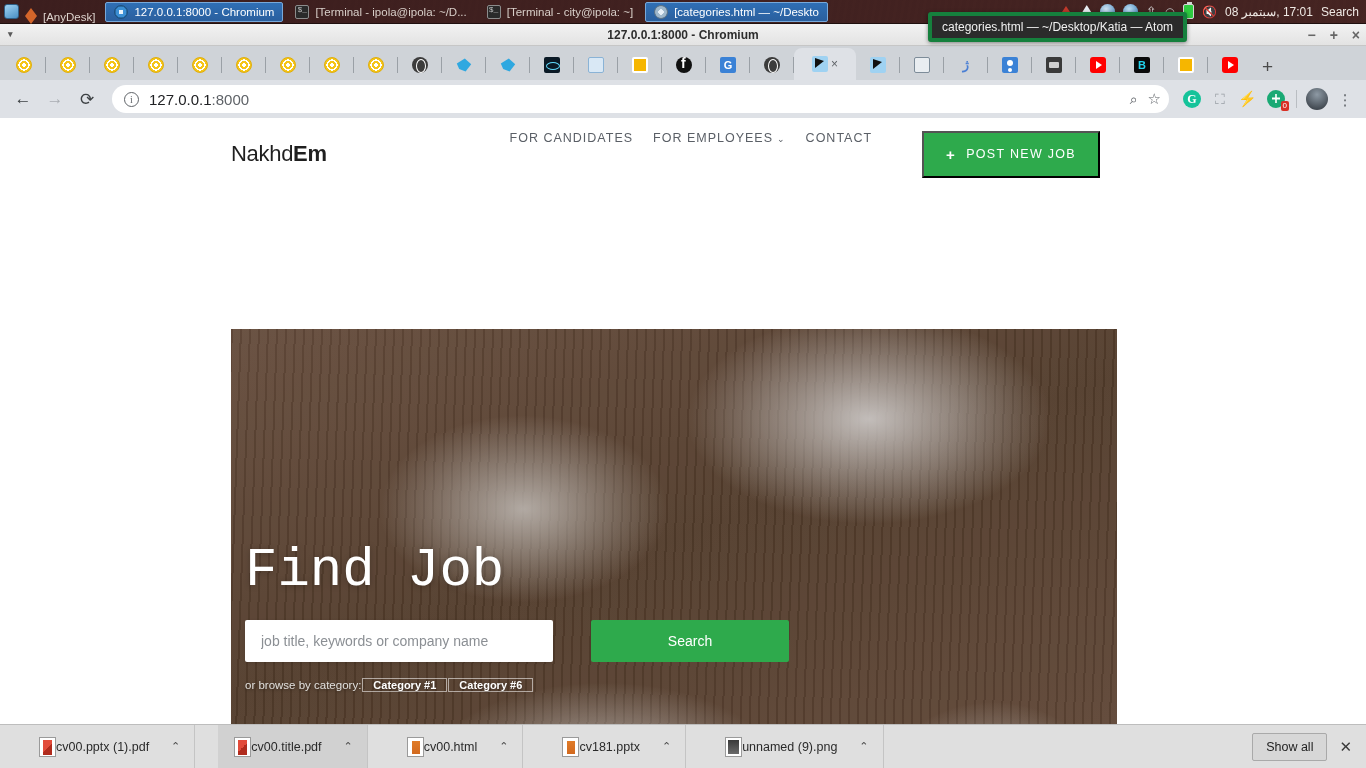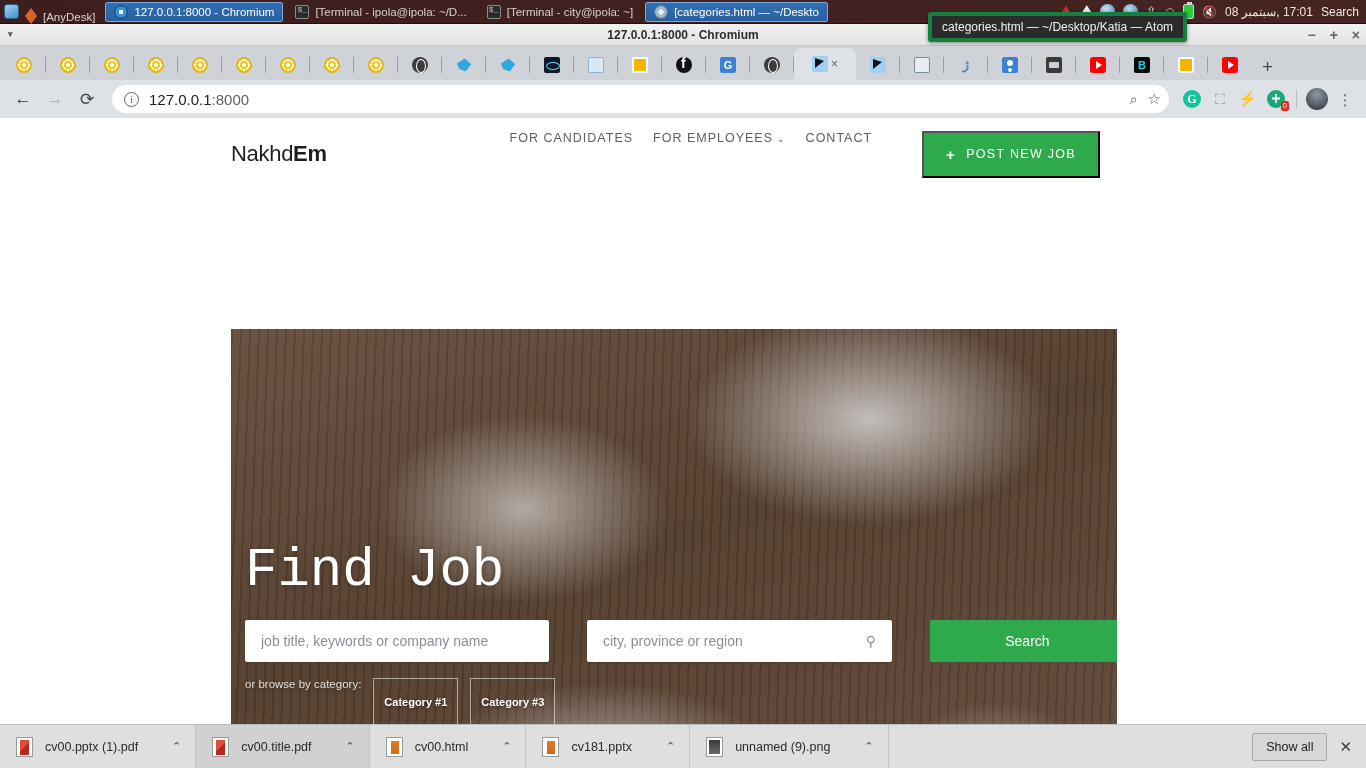--- a/index.html
+++ b/index.html
@@ -212,41 +212,41 @@
   .sf input {
     border:0; outline:0; width:100%; font-size:14px; color:#555; background:transparent;
     font-family:"Liberation Sans", sans-serif;
   }
   .sf input::placeholder { color:#8b8f94; }
   .pin { color:#8b8f94; font-size:14px; flex:0 0 auto; }
   .search-btn {
     width:198px; height:42px; background:#2eaa4c; color:#fff; border:0; border-radius:2px;
     font-size:14px; font-family:"Liberation Sans", sans-serif; cursor:pointer;
   }
-  .browse-row { display:flex; gap:12px; margin-top:16px;}
+  .browse-row { display:flex; align-items:center; gap:1px; margin-top:16px;}
   .browse-label { font-size:11.5px; color:#e2e0dd; text-shadow:0 1px 3px rgba(0,0,0,.4);}
   .cat-tag {
     font-size:11px; color:#fff; font-weight:bold; border:1px solid rgba(255,255,255,.55);
-    padding:17px 10px; white-space:nowrap; text-shadow:0 1px 3px rgba(0,0,0,.4);
+    padding:0 10px; white-space:nowrap; text-shadow:0 1px 3px rgba(0,0,0,.4);
   }
   .watermark {
     position:absolute; left:50%; transform:translateX(-50%); bottom:14px; z-index:4;
     color:rgba(255,255,255,.42); font-size:40px; text-align:center; line-height:1.05;
     letter-spacing:1px; pointer-events:none; direction:rtl;
   }
 
   
   .dlbar {
     position:absolute; bottom:0; left:0; width:1366px; height:44px;
     background:#dfdfdf; border-top:1px solid #bdbdbd;
     display:flex; align-items:center; z-index:20;
   }
   .dl-item {
-    height:44px; display:flex; align-items:center; gap:12px; padding:0 14px 0 16px;
-    border-right:1px solid #c4c4c4; font-size:12.5px; color:#2a2a2a; white-space:nowrap;
+    height:44px; display:flex; align-items:center; padding:0 14px 0 16px;
+    border-right:1px solid #c4c4c4; font-size:12.5px; color:#2a2a2a; white-space:nowrap;margin-left:23px;
   }
   .dl-item.alt { background:#d1d1d1; }
   .dl-ico { width:17px; height:20px; background:#fff; border:1px solid #9a9a9a; position:relative; flex:0 0 17px;}
   .dl-ico.pdf:after{content:"";position:absolute;left:3px;top:2px;width:9px;height:15px;background:linear-gradient(135deg,#e24b3a 50%,#b02b1d 50%);}
   .dl-ico.ppt:after{content:"";position:absolute;left:4px;top:3px;width:8px;height:13px;background:linear-gradient(180deg,#e07b28,#d2691e);}
   .dl-ico.png:after{content:"";position:absolute;left:2px;top:2px;width:11px;height:14px;background:linear-gradient(180deg,#3a3a3a,#6a6a6a);}
   .dl-name { min-width:0; }
   .dl-caret { color:#4a4a4a; font-size:11px; margin-left:22px;}
   .dl-spacer { flex:1; }
   .dl-showall {
@@ -455,31 +455,27 @@
     </div>
 
     <div class="hero">
       <div class="hero-content">
         <h1 class="hero-title">Find Job</h1>
 
         <div class="search-row">
           <div class="sf kw">
             <input type="text" placeholder="job title, keywords or company name" style="">
           </div>
-          <div class="sf loc">
-            <input type="text" placeholder="city, province or region" style="">
-            <span class="pin">⚲</span>
-          </div>
           <button class="search-btn">Search</button>
         </div>
 
         <div class="browse-row">
           <span class="browse-label">or browse by category:</span>
           <span class="cat-tag">Category #1</span>
-          <span class="cat-tag">Category #3</span>
+          <span class="cat-tag">Category #6</span>
         </div>
       </div>
 
       <div class="watermark">
         <div>مستقل</div>
 
       </div>
     </div>
 
   </div>

